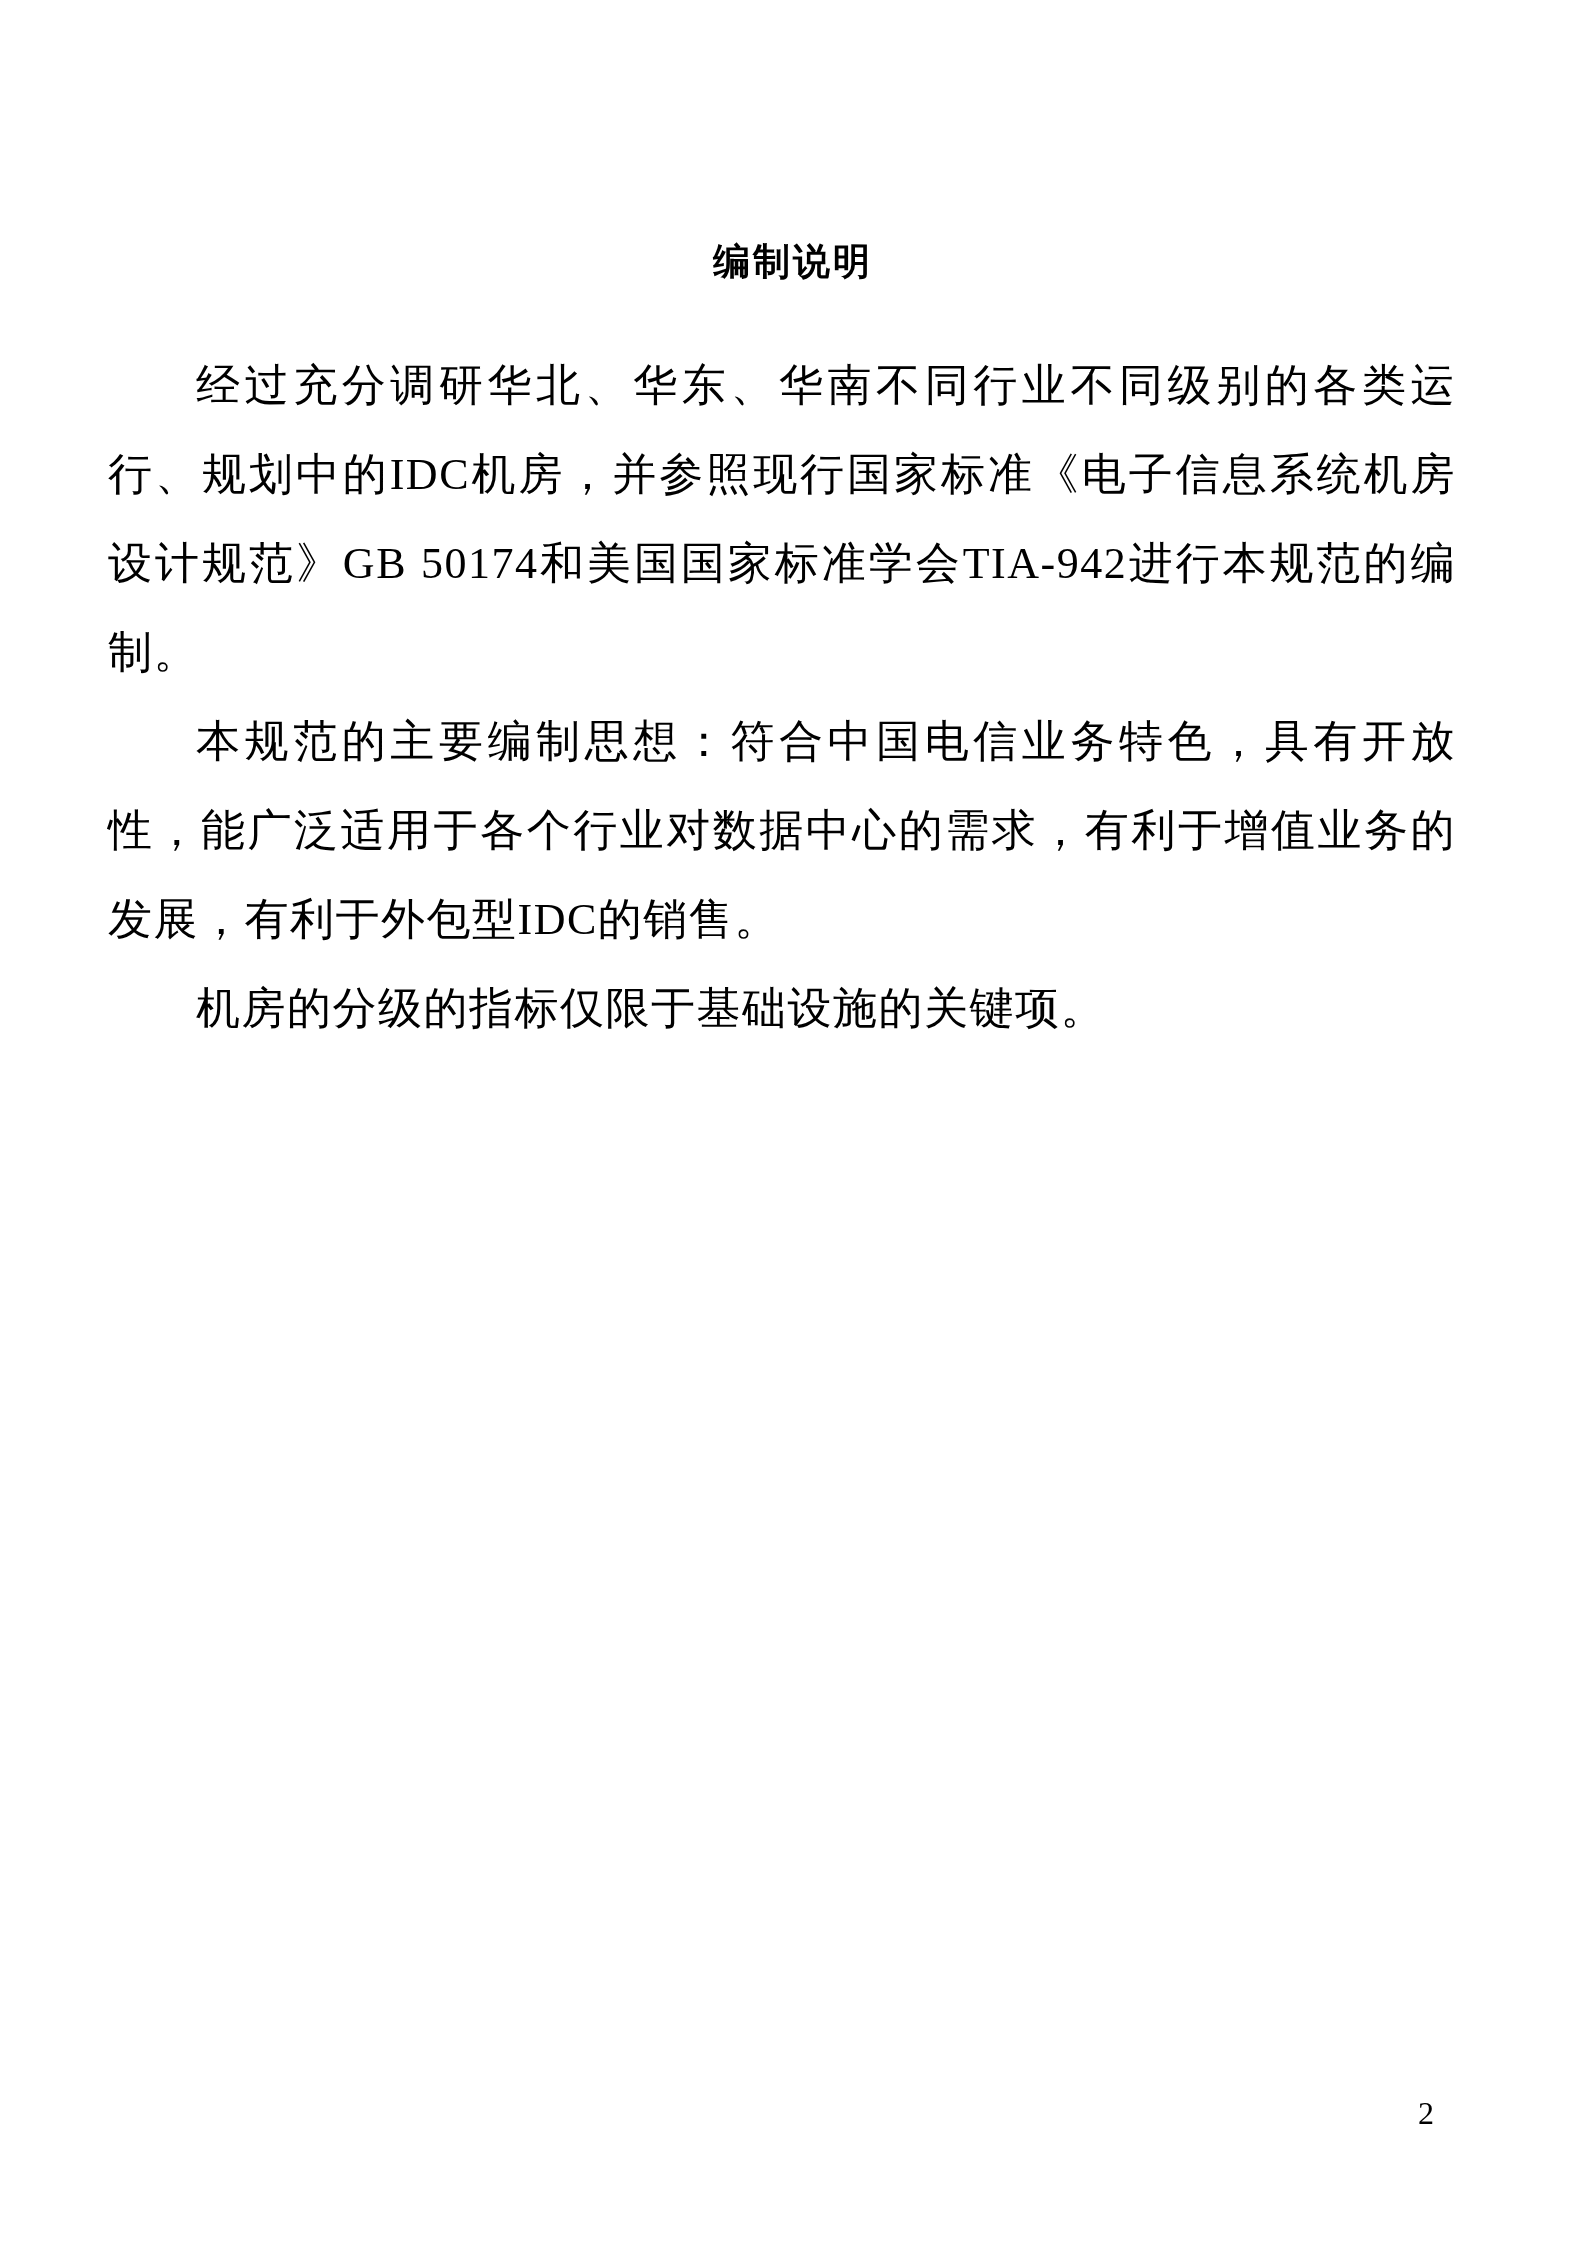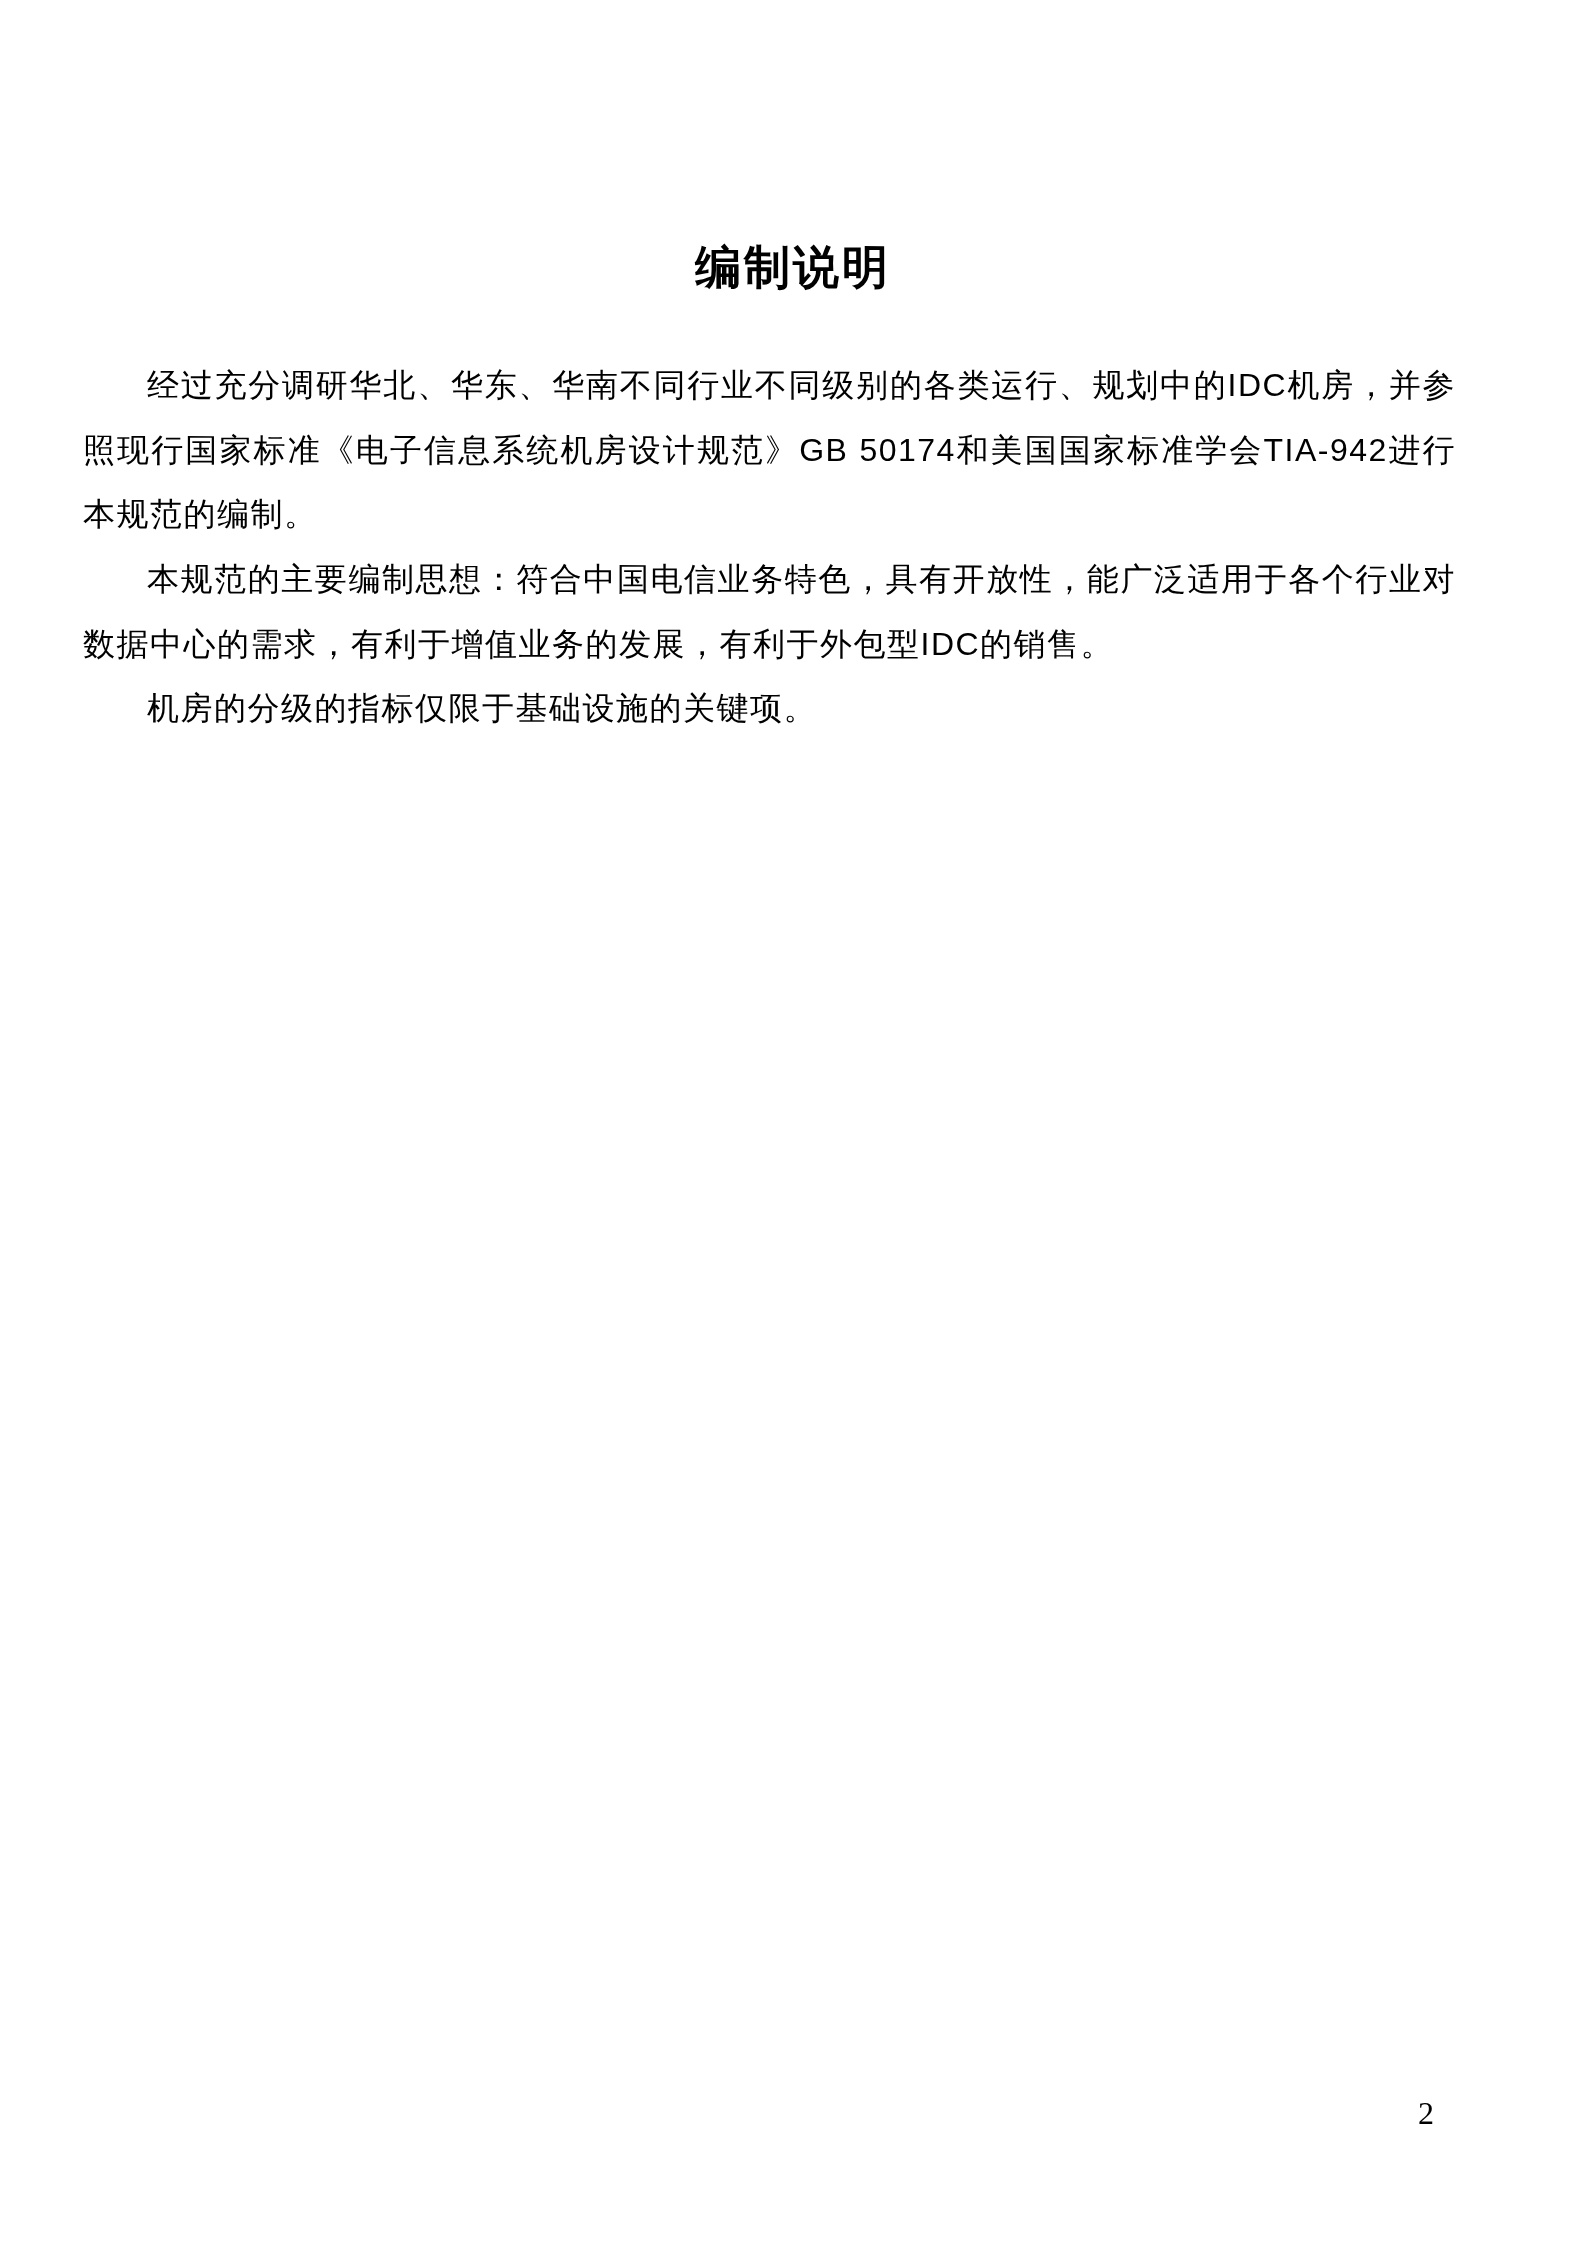--- a/index.html
+++ b/index.html
@@ -15,31 +15,32 @@
     background: #ffffff;
     color: #000000;
     font-family: "Liberation Sans", sans-serif;
     overflow: hidden;
     box-sizing: border-box;
   }
   .doc-title {
     margin: 0;
     padding-top: 240px;
     text-align: center;
-    font-size: 46px;
+    font-size: 37px;
     font-weight: bold;
     letter-spacing: 3px;
     line-height: 1.2;
   }
   .doc-body {
-    padding: 58px 130px 0 83px;
-    font-size: 32px;
+    padding: 58px 130px 0 108px;
+    font-size: 44px;
     line-height: 2.02;
     text-align: justify;
     letter-spacing: 1.5px;
+    font-family: Liberation Serif, serif;
   }
   .doc-para {
     margin: 0;
     text-indent: 2em;
     word-break: break-all;
   }
   .page-footer {
     position: absolute;
     right: 152px;
     bottom: 112px;

